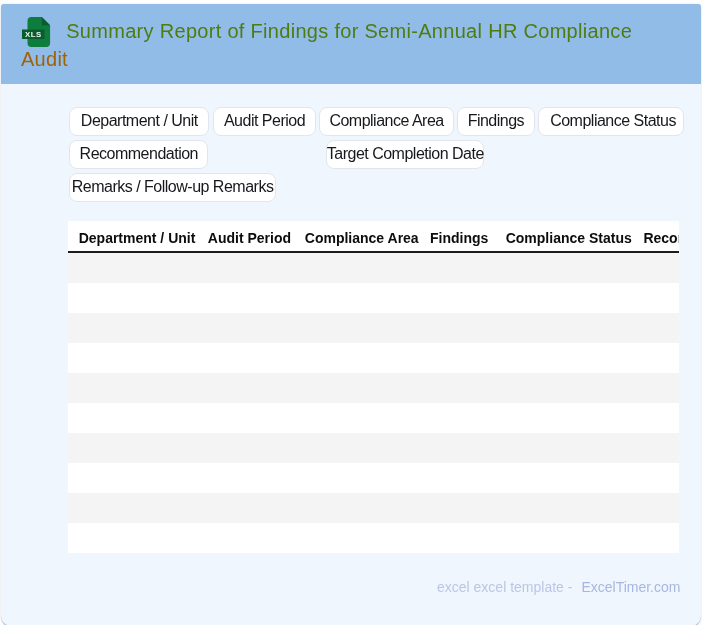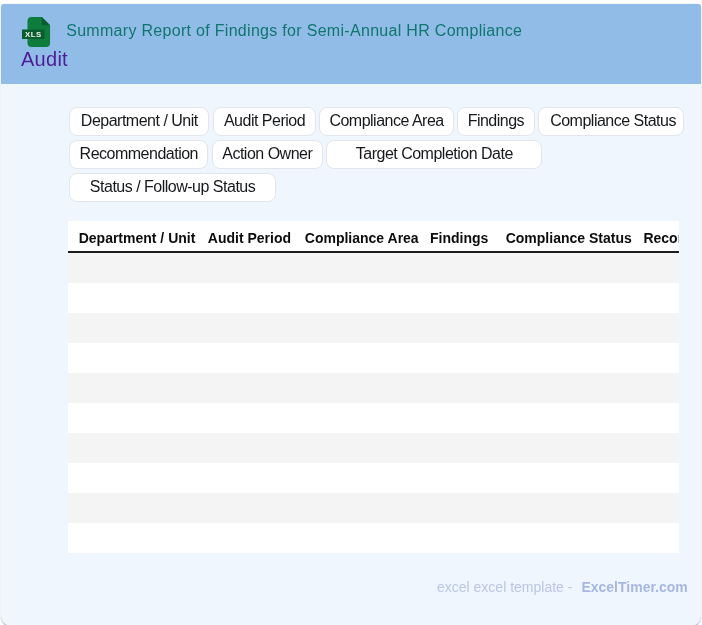--- a/index.html
+++ b/index.html
@@ -5,63 +5,62 @@
   * { margin:0; padding:0; box-sizing:border-box; }
   html,body { width:702px; height:625px; background:#fdfdfe; overflow:hidden; }
   body { font-family:"Liberation Sans", sans-serif; position:relative; }
   .card {
     position:absolute; left:1px; top:4px; width:700.3px; height:622px;
     background:#f0f6fd; border-radius:3px 3px 10px 10px;
     box-shadow:0 2px 2px -1px rgba(110,125,140,.75), 0 0 1px rgba(150,160,175,.7);
     overflow:hidden;
   }
   .hdr { position:absolute; left:0; top:0; width:700.3px; height:80px; background:#92bce8; }
-  .t1 { position:absolute; left:65.2px; top:17px; font-size:16px; line-height:20px; color:#0f766e; letter-spacing:0.3px; white-space:nowrap; }
-  .t2 { position:absolute; left:20px; top:45px; font-size:20px; line-height:20px; color:#4c1d95; letter-spacing:0.27px; }
+  .t1 { position:absolute; left:65.2px; top:17px; font-size:20px; line-height:20px; color:#4d7c0f; letter-spacing:0.3px; white-space:nowrap; }
+  .t2 { position:absolute; left:20px; top:45px; font-size:20px; line-height:20px; color:#a16207; letter-spacing:0.27px; }
   .icon { position:absolute; left:20.7px; top:12px; }
 
   .chip {
     position:absolute; height:29px; background:#fff;
     border:1px solid #e2e6ec; border-radius:8px;
     display:flex; align-items:center; justify-content:center;
     font-size:16px; letter-spacing:-0.5px; color:#16181c; white-space:nowrap;
   }
 
   .twrap { position:absolute; left:67px; top:217px; width:610.5px; height:332px; background:#fff; overflow:hidden; }
   .thead { position:absolute; left:0; top:0; width:610.5px; height:32px; border-bottom:2px solid #1c1c1c; }
   .th { position:absolute; top:9px; font-size:14px; font-weight:bold; color:#0c0c0c; white-space:nowrap; line-height:16px; }
   .row { position:absolute; left:0; width:610.5px; height:30px; }
   .g { background:#f4f4f5; }
 
   .foot { position:absolute; left:436px; top:575px; font-size:14px; line-height:16px; white-space:nowrap; }
   .foot .a { color:#bac6e6; }
-  .foot .b { color:#a7b7e2; font-weight:bold; margin-left:9px; }
+  .foot .b { color:#a7b7e2; font-weight:normal; margin-left:9px; }
 </style>
 </head>
 <body>
 <div class="card">
   <div class="hdr"></div>
   <svg class="icon" width="34" height="34" viewBox="0 0 34 34">
     <path fill="#0e7c3d" d="M9.5 1 H19.8 L28.1 9.3 V27 a4 4 0 0 1 -4 4 H9.5 a4 4 0 0 1 -4 -4 V5 a4 4 0 0 1 4 -4 Z"></path>
     <path fill="#0a5c2e" d="M19.8 1 L28.1 9.3 H19.8 Z"></path>
     <rect fill="#0a5c2e" x="0" y="13.5" width="22.5" height="9.5"></rect>
     <text x="11.3" y="21.1" font-size="7.8" font-weight="bold" fill="#f2f7f2" text-anchor="middle" font-family="Liberation Sans, sans-serif" letter-spacing="0.5">XLS</text>
   </svg>
   <div class="t1">Summary Report of Findings for Semi-Annual HR Compliance</div>
   <div class="t2">Audit</div>
 
   <div class="chip" style="left:68.3px; top:102.5px; width:140px;">Department / Unit</div>
   <div class="chip" style="left:212px;  top:102.5px; width:103px;">Audit Period</div>
   <div class="chip" style="left:317.8px;top:102.5px; width:135.5px;">Compliance Area</div>
   <div class="chip" style="left:455.9px;top:102.5px; width:78px;">Findings</div>
   <div class="chip" style="left:536.8px;top:102.5px; width:146.5px; padding-left:4px;">Compliance Status</div>
   <div class="chip" style="left:68.3px; top:135.5px; width:139px;">Recommendation</div>
-  <div class="chip" style="left:210.5px;top:135.5px; width:111.5px;">Action Owner</div>
-  <div class="chip" style="left:325.3px;top:135.5px; width:216px;">Target Completion Date</div>
-  <div class="chip" style="left:68.3px; top:168.5px; width:206.5px;">Status / Follow-up Status</div>
+  <div class="chip" style="left:325.3px;top:135.5px; width:158px;">Target Completion Date</div>
+  <div class="chip" style="left:68.3px; top:168.5px; width:206.5px;">Remarks / Follow-up Remarks</div>
 
   <div class="twrap">
     <div class="thead">
       <span class="th" style="left:10.7px;">Department / Unit</span>
       <span class="th" style="left:139.8px;">Audit Period</span>
       <span class="th" style="left:236.8px;">Compliance Area</span>
       <span class="th" style="left:362px;">Findings</span>
       <span class="th" style="left:437.7px;">Compliance Status</span>
       <span class="th" style="left:575.4px;">Recommendation</span>
     </div>

